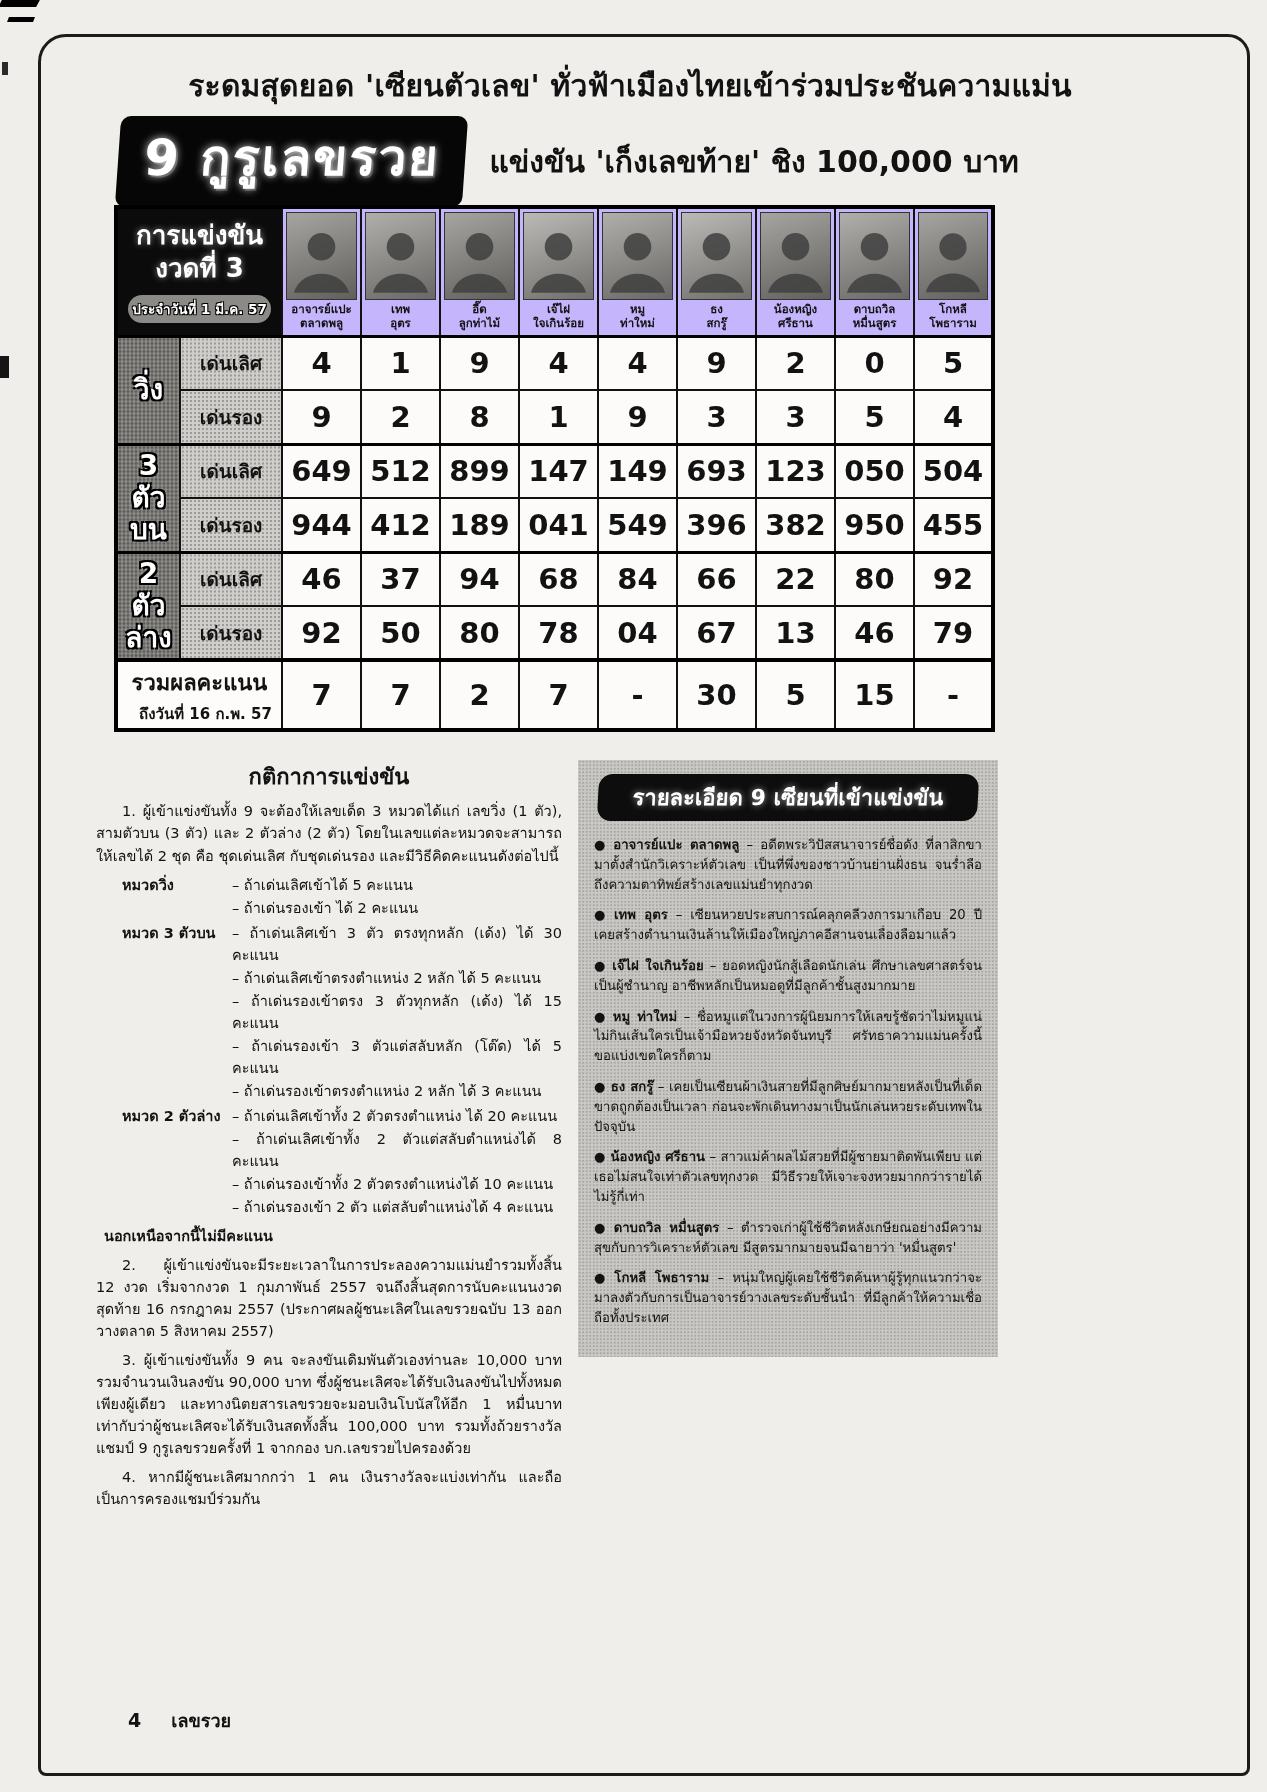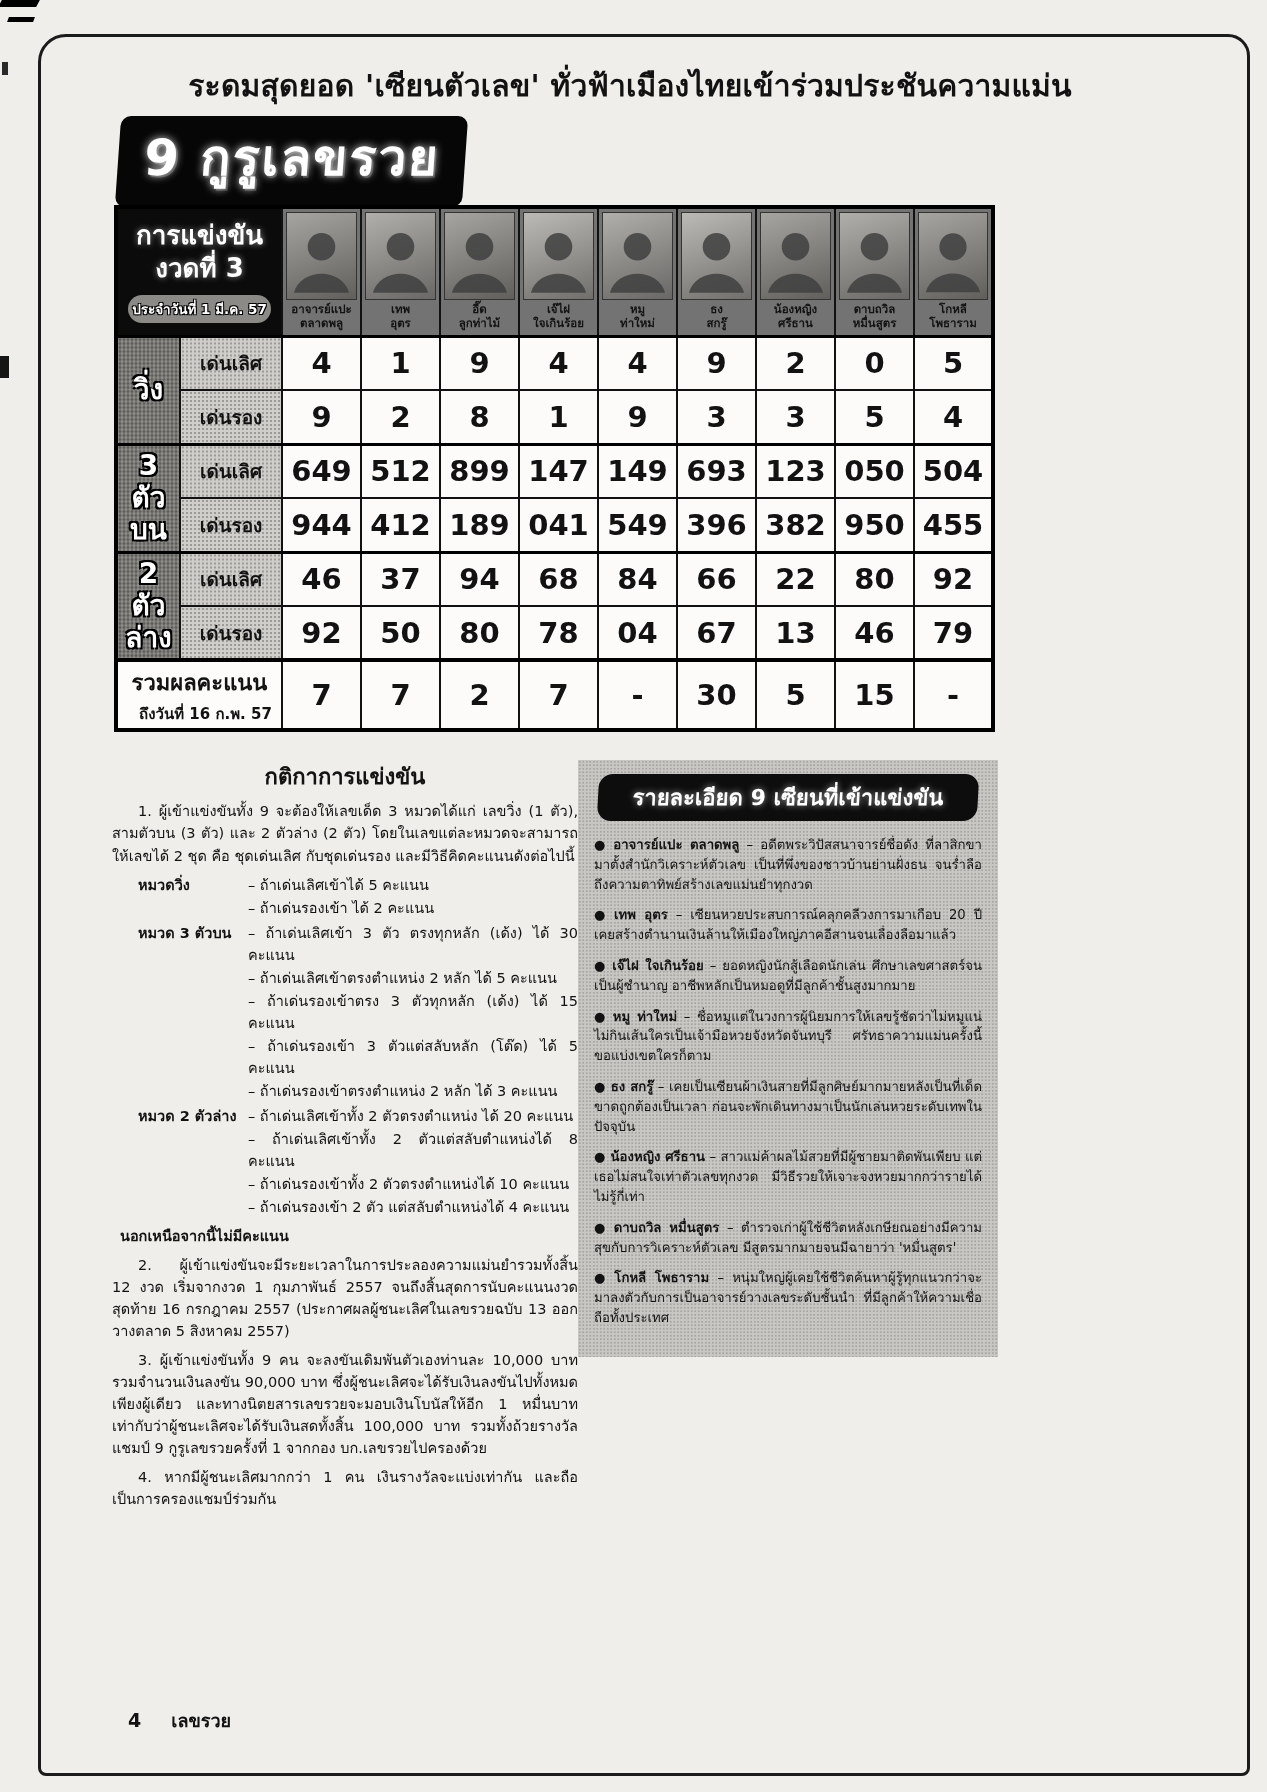--- a/index.html
+++ b/index.html
@@ -46,21 +46,21 @@
   tr.total-row td { border-top:4px solid #000; height:70px; }
 
   th.corner { background:#0b0b0b; color:#fff; padding:6px 4px; }
   .corner-l1,.corner-l2 { font-size:26px; font-weight:bold; line-height:1.3; text-shadow:0 0 6px rgba(255,255,255,.55); }
   .corner-l3 {
     margin:9px auto 2px; width:92%; background:#8b8a87; color:#fff;
     font-size:13.5px; font-weight:bold; padding:3px 2px; border-radius:14px;
     text-shadow:-1px -1px 0 #000,1px -1px 0 #000,-1px 1px 0 #000,1px 1px 0 #000;
   }
 
-  th.photo-cell { background:#737373; padding:0; vertical-align:top; }
+  th.photo-cell { background:#c4b5fd; padding:0; vertical-align:top; }
   .photo { height:88px; margin:3px 3px 0; border:1px solid #333; position:relative; overflow:hidden;
            background:linear-gradient(160deg,#bcbab6,#8f8d8a 60%,#716f6c); }
   th.photo-cell:nth-child(2n) .photo { background:linear-gradient(160deg,#a7a5a2,#7d7b78 60%,#605f5c); }
   th.photo-cell:nth-child(3n) .photo { background:linear-gradient(160deg,#b1afab,#868481 60%,#696866); }
   .photo svg { position:absolute; left:0; top:0; width:100%; height:100%; }
   .pname { font-size:11.5px; font-weight:bold; line-height:1.2; padding:3px 1px 4px; }
 
   td.group-label {
     white-space:pre-line; color:#fff; font-size:28px; font-weight:bold; line-height:1.15;
     background-color:#8f8e8b;
@@ -71,21 +71,21 @@
     font-size:19px; font-weight:bold;
     background-color:#cfcecb;
     background-image:radial-gradient(#9b9a97 1px, transparent 1.4px); background-size:4px 4px;
   }
   td.val { font-size:29px; font-weight:bold; height:54px; background:#fcfbf9; }
   td.total-label { background:#fdfcfa; }
   .total-l1 { font-size:22px; font-weight:bold; }
   .total-l2 { font-size:15px; font-weight:bold; margin-top:2px;padding-left:12px; }
 
   
-  .cols { position:absolute; left:112px; top:760px; width:902px; display:flex; align-items:flex-start; }
+  .cols { position:absolute; left:96px; top:760px; width:902px; display:flex; gap:16px; align-items:flex-start; }
 
   .rules { width:466px; font-size:14.5px; line-height:1.52; text-align:justify; }
   .r-title { text-align:center; font-weight:bold; font-size:22px; margin-bottom:6px; }
   .r-p { text-indent:26px; margin:7px 0; }
   .r-sec { display:flex; margin:2px 0; }
   .r-label { width:136px; padding-left:26px; font-weight:bold; flex:none; }
   .r-lines { flex:1; }
   .r-line { margin-bottom:1px; }
   .r-note { font-weight:bold; margin:6px 0 4px 8px; }
 
@@ -117,20 +117,21 @@
   <div class="mark mark-a"></div>
   <div class="mark mark-b"></div>
   <div class="mark mark-c"></div>
   <div class="mark mark-d"></div>
   <div class="frame"></div>
 
   <div class="headline">ระดมสุดยอด 'เซียนตัวเลข' ทั่วฟ้าเมืองไทยเข้าร่วมประชันความแม่น</div>
 
   <div class="logo-row">
     <div class="logo-box">9 กูรูเลขรวย</div>
+    <div class="logo-sub">แข่งขัน 'เก็งเลขท้าย' ชิง 100,000 บาท</div>
   </div>
 
   <table class="score">
     <colgroup>
       <col style="width:64px">
         <col style="width:102px">
       <col style="width:79px">
         <col style="width:79px">
         <col style="width:79px">
       <col style="width:79px">

